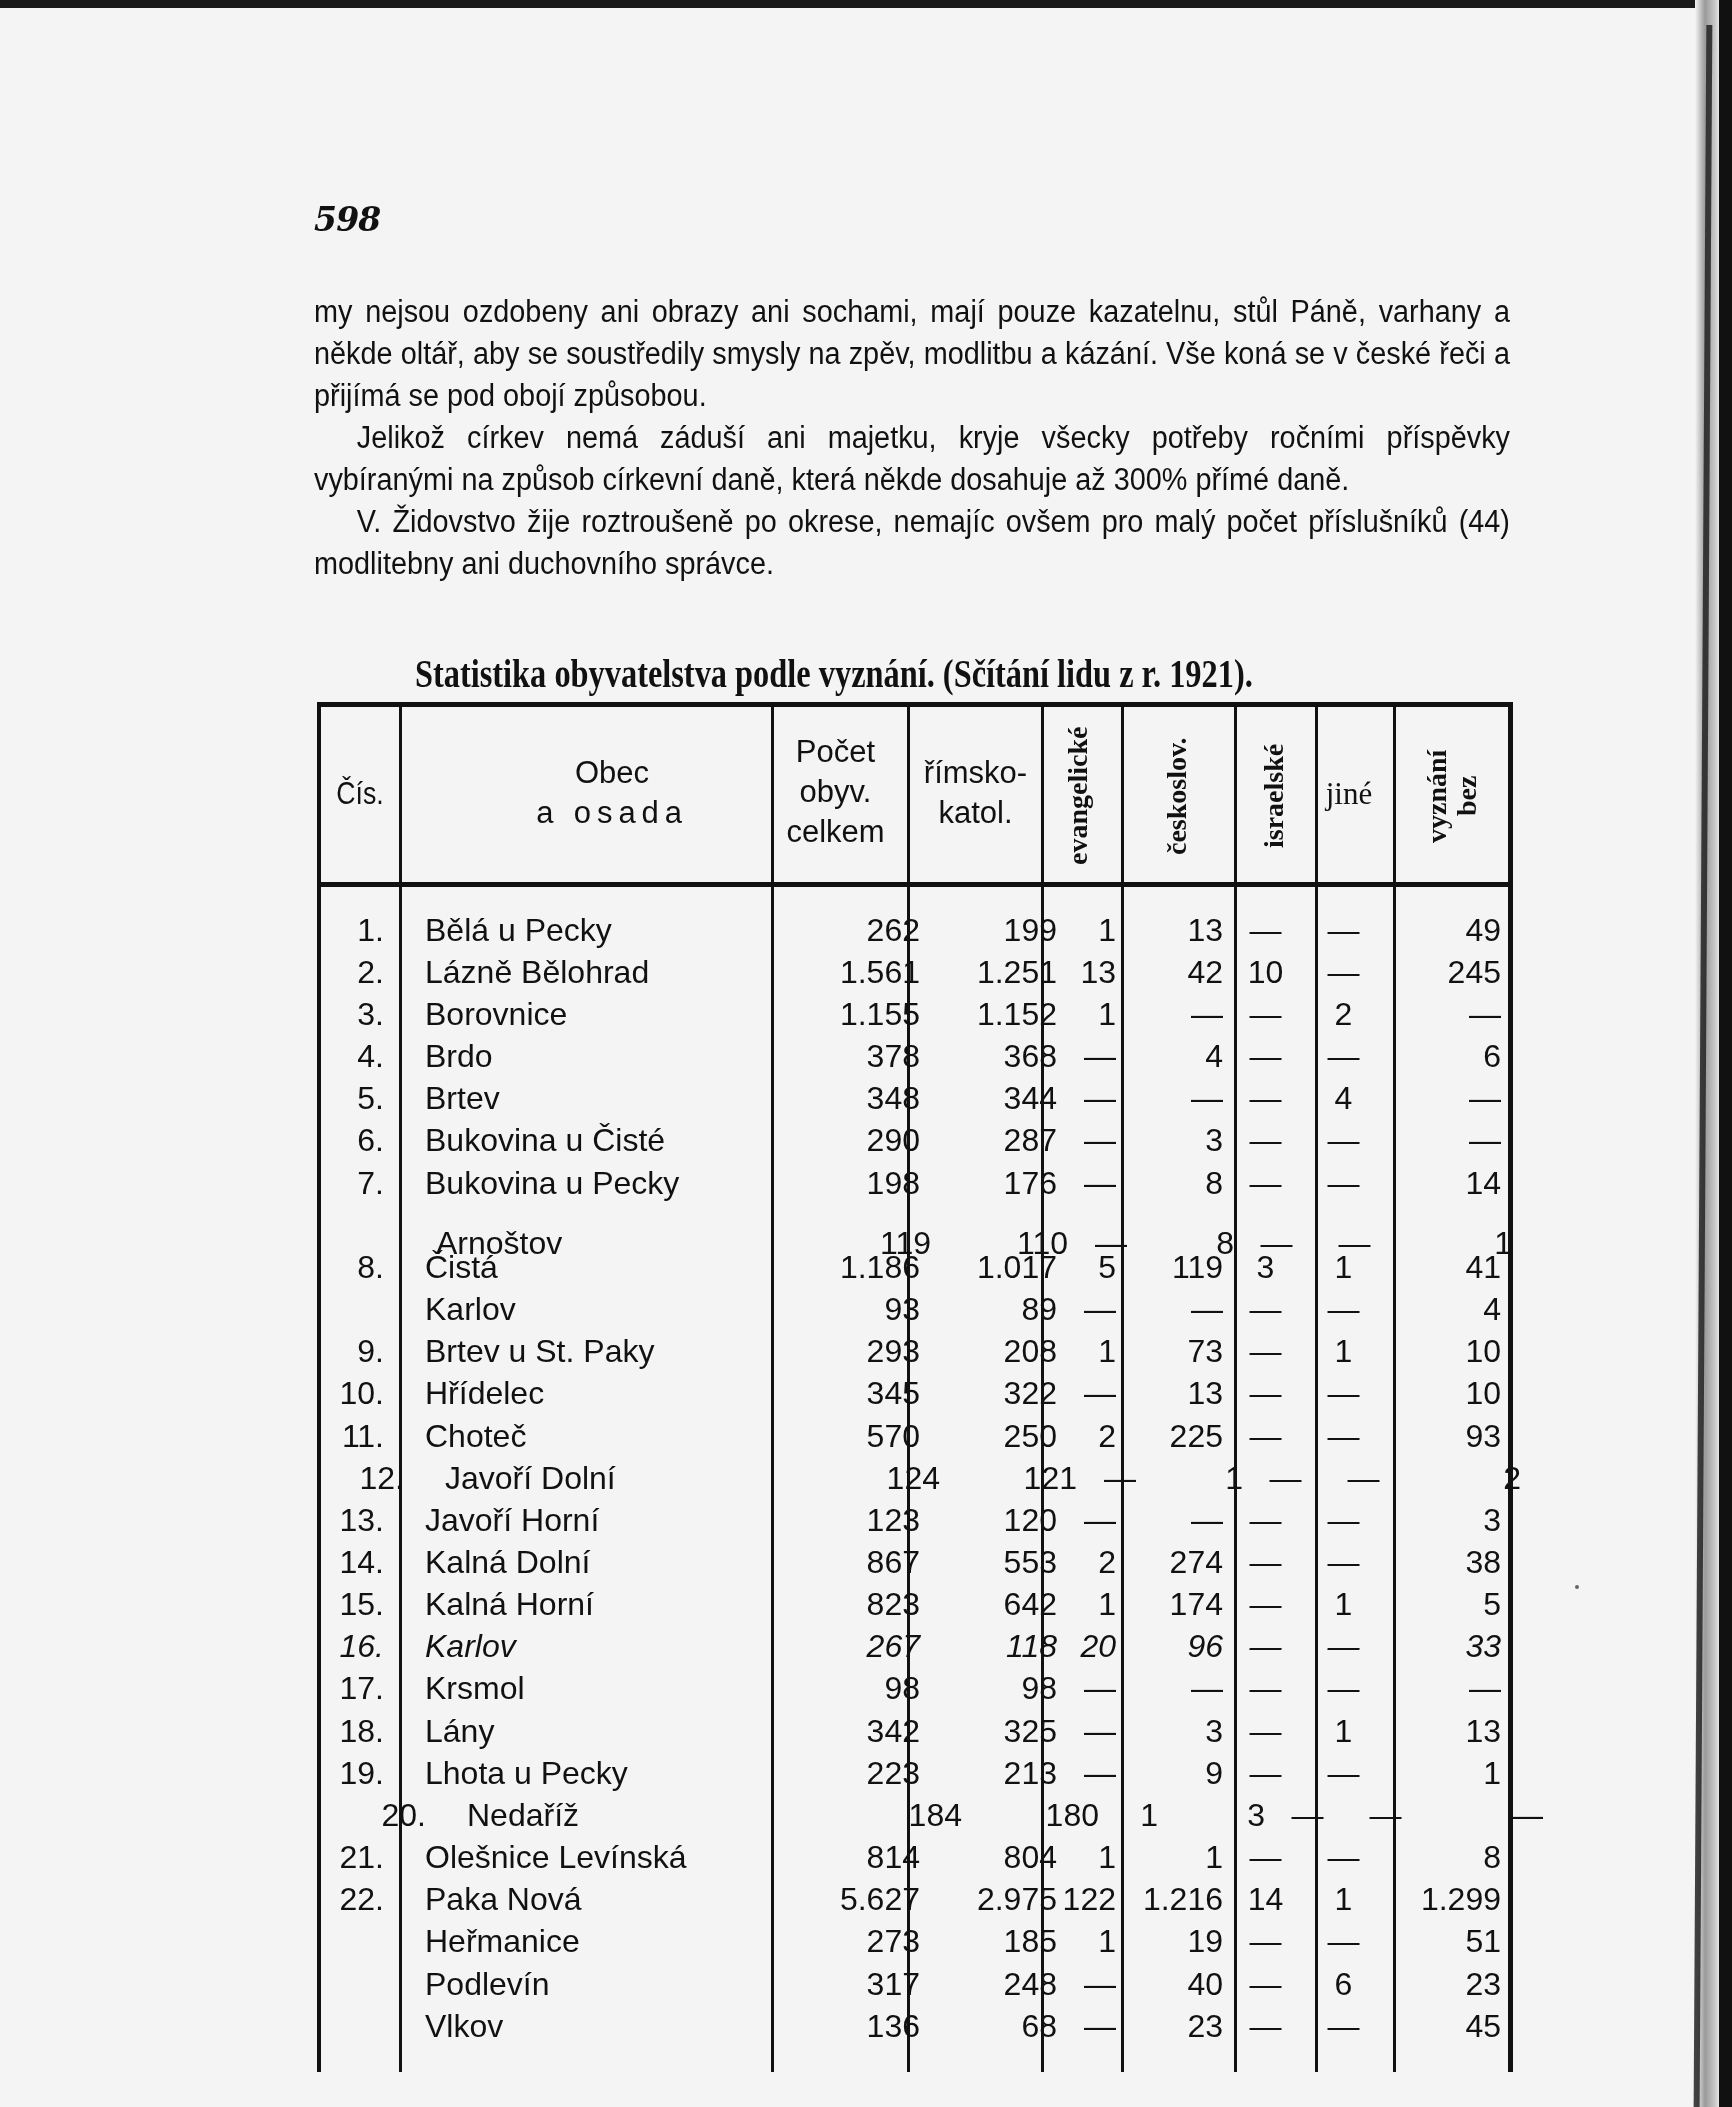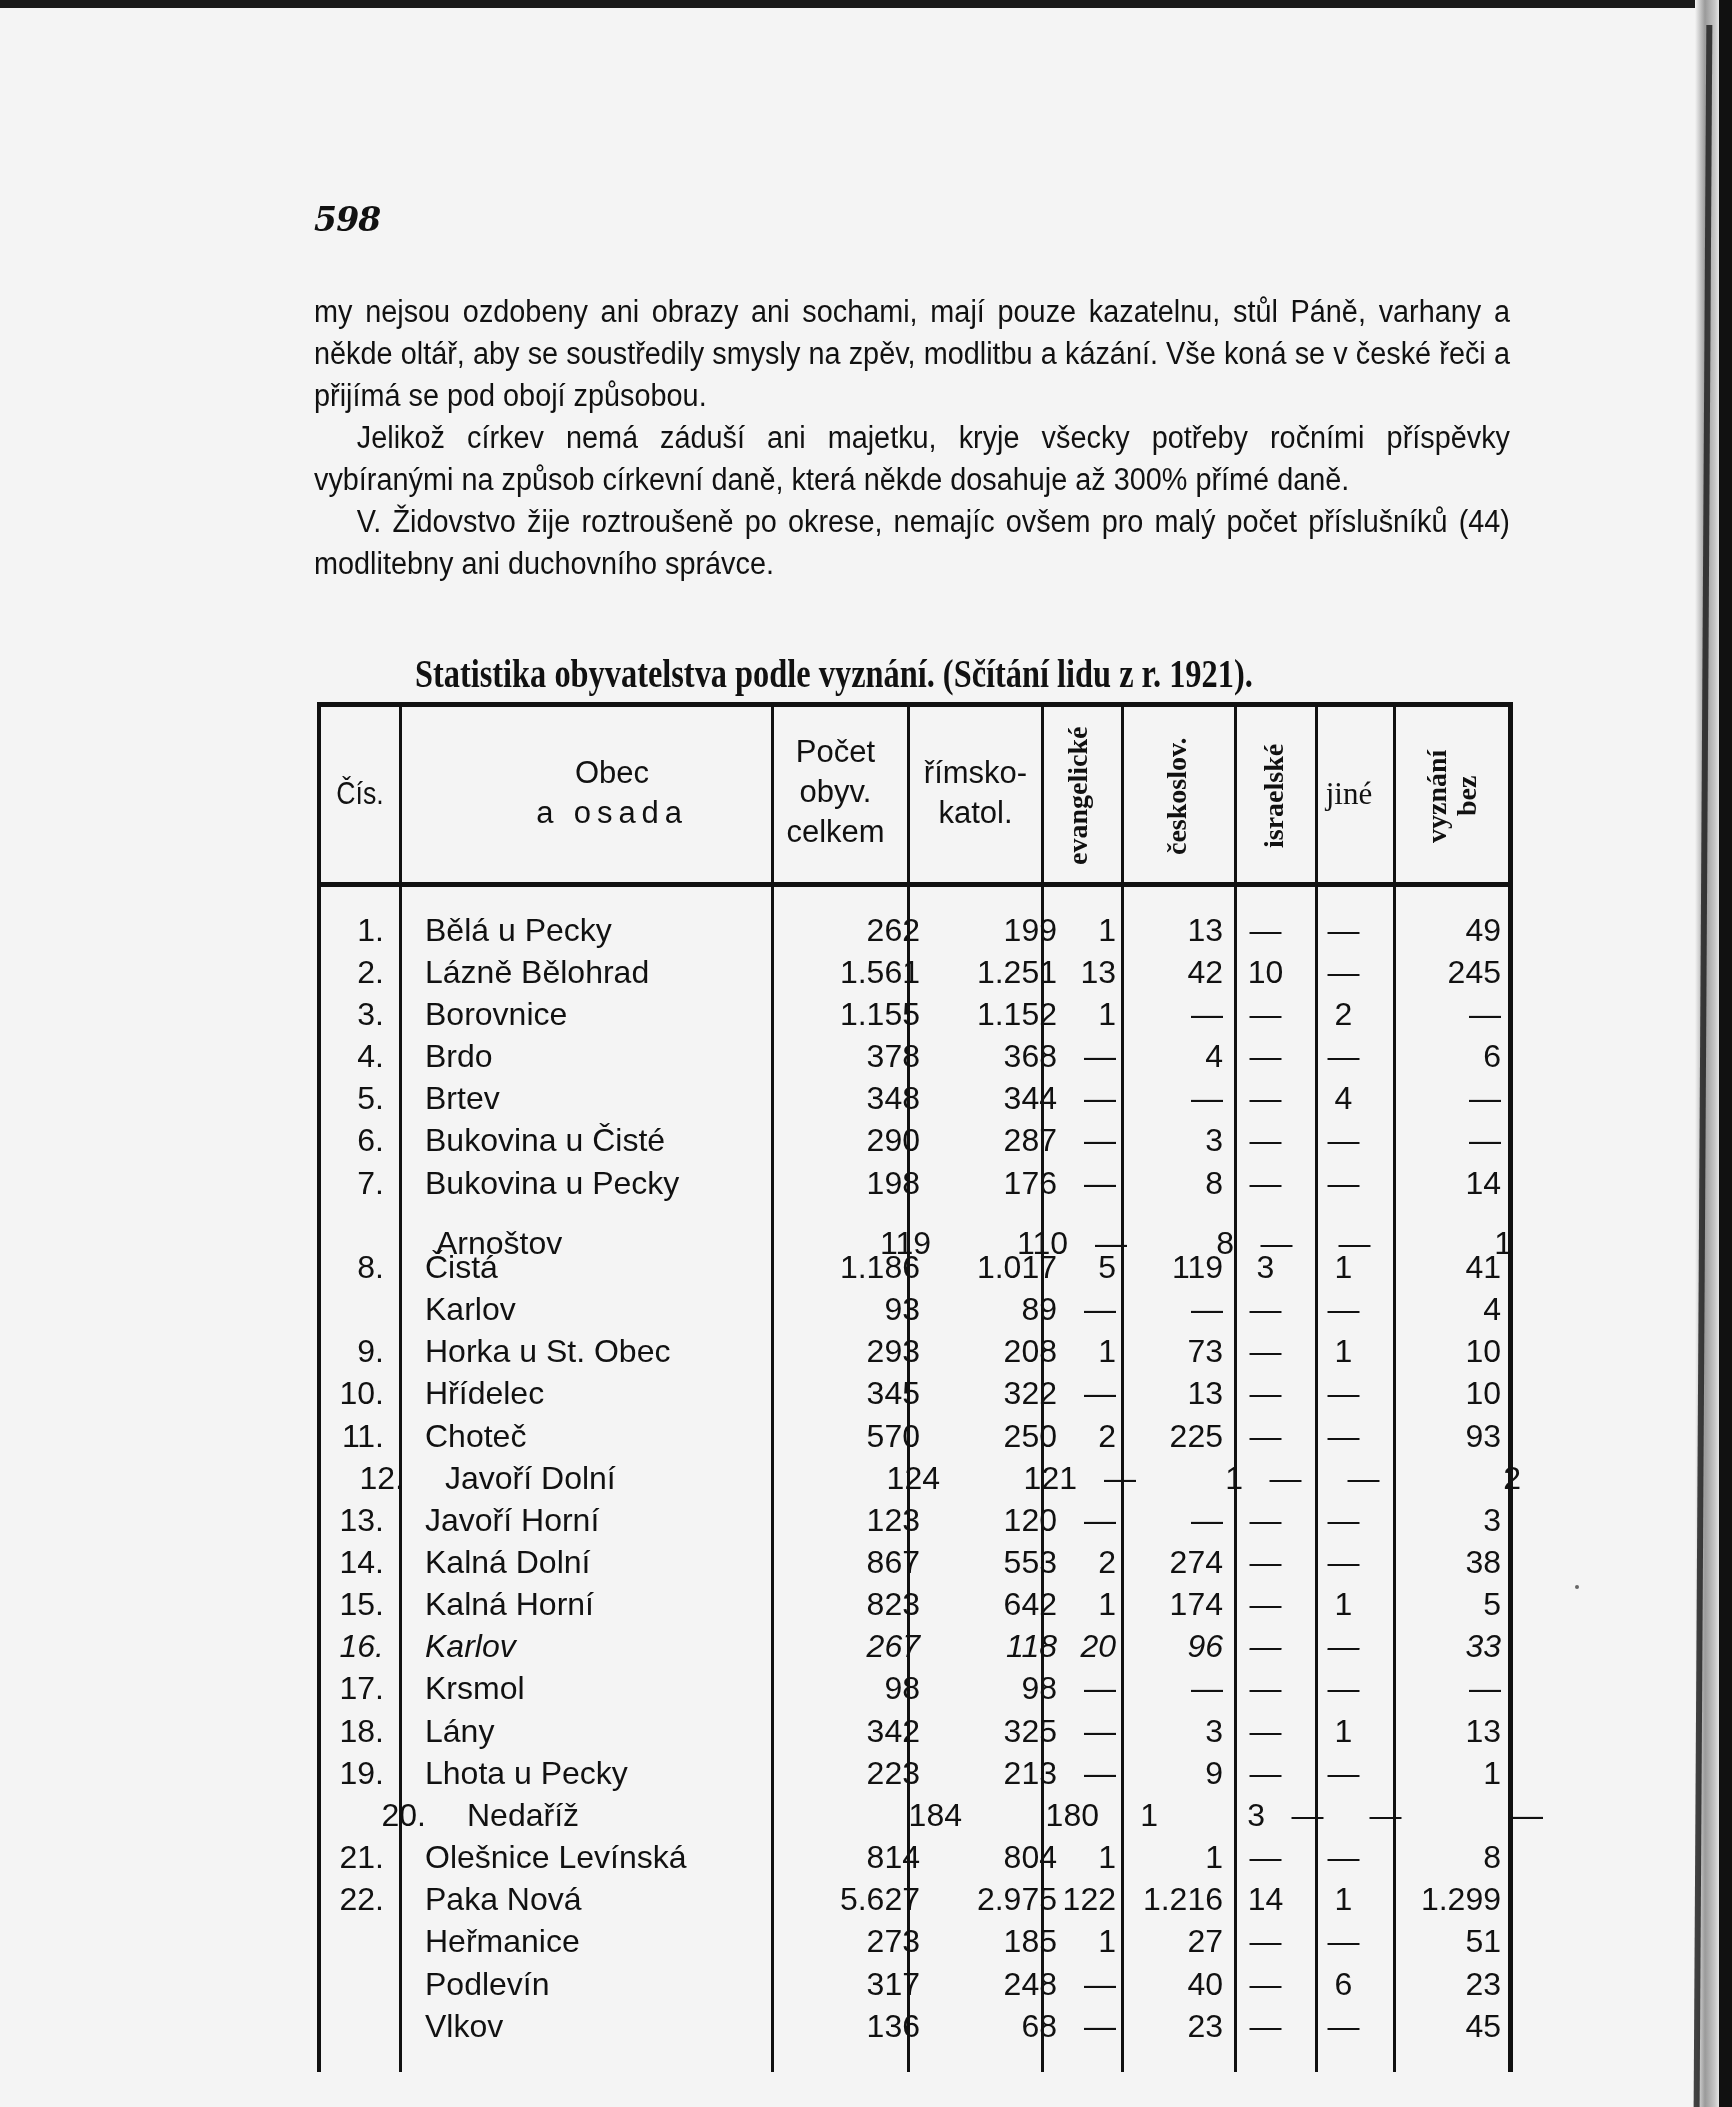--- a/index.html
+++ b/index.html
@@ -231,21 +231,21 @@
         <span class="cell c-tot num">93</span>
         <span class="cell c-rk num">89</span>
         <span class="cell c-ev num">—</span>
         <span class="cell c-cs num">—</span>
         <span class="cell c-is ctr">—</span>
         <span class="cell c-ji ctr">—</span>
         <span class="cell c-bv num">4</span>
       </div>
       <div class="row" style="top: 628px;">
         <span class="cell c-no">9.</span>
-        <span class="cell c-name">Horka u St. Obec</span>
+        <span class="cell c-name">Brtev u St. Paky</span>
         <span class="cell c-tot num">293</span>
         <span class="cell c-rk num">208</span>
         <span class="cell c-ev num">1</span>
         <span class="cell c-cs num">73</span>
         <span class="cell c-is ctr">—</span>
         <span class="cell c-ji ctr">1</span>
         <span class="cell c-bv num">10</span>
       </div>
       <div class="row" style="top: 670px;">
         <span class="cell c-no">10.</span>
@@ -389,21 +389,21 @@
         <span class="cell c-is ctr">14</span>
         <span class="cell c-ji ctr">1</span>
         <span class="cell c-bv num">1.299</span>
       </div>
       <div class="row" style="top: 1218px;">
         <span class="cell c-no"></span>
         <span class="cell c-name">Heřmanice</span>
         <span class="cell c-tot num">273</span>
         <span class="cell c-rk num">185</span>
         <span class="cell c-ev num">1</span>
-        <span class="cell c-cs num">27</span>
+        <span class="cell c-cs num">19</span>
         <span class="cell c-is ctr">—</span>
         <span class="cell c-ji ctr">—</span>
         <span class="cell c-bv num">51</span>
       </div>
       <div class="row" style="top: 1261px;">
         <span class="cell c-no"></span>
         <span class="cell c-name">Podlevín</span>
         <span class="cell c-tot num">317</span>
         <span class="cell c-rk num">248</span>
         <span class="cell c-ev num">—</span>

